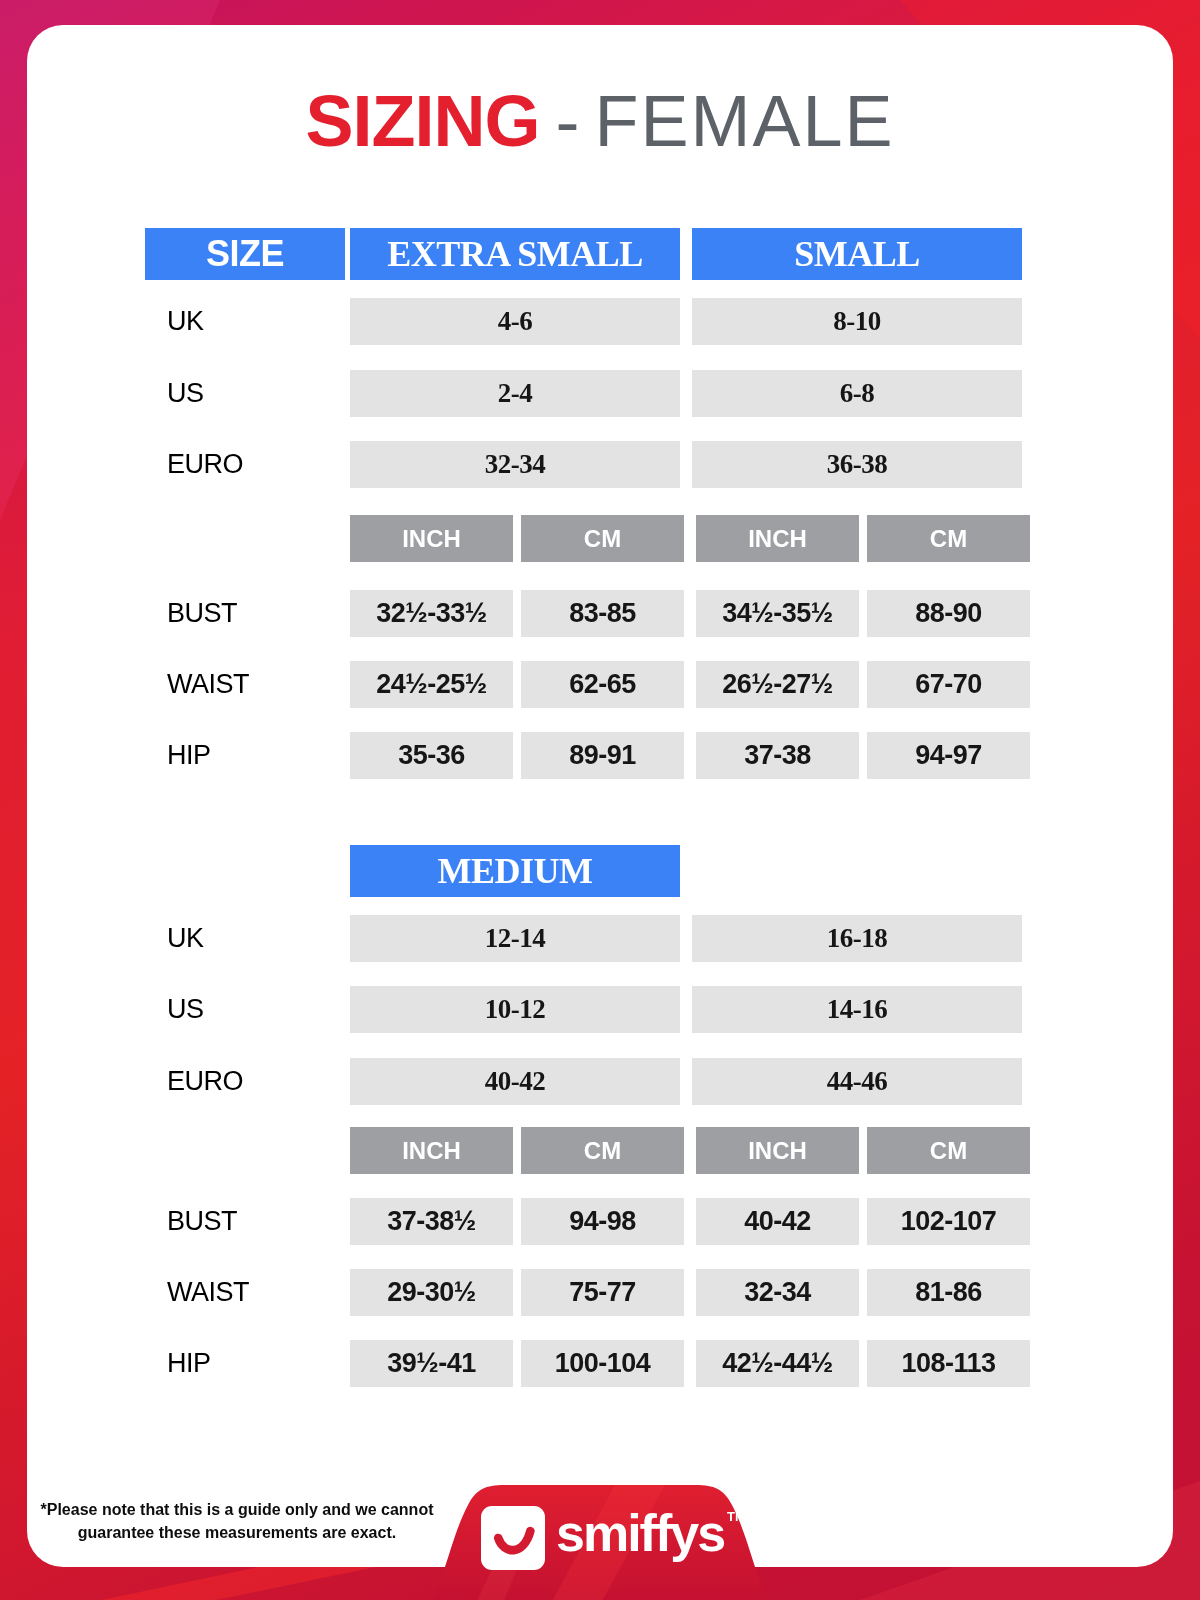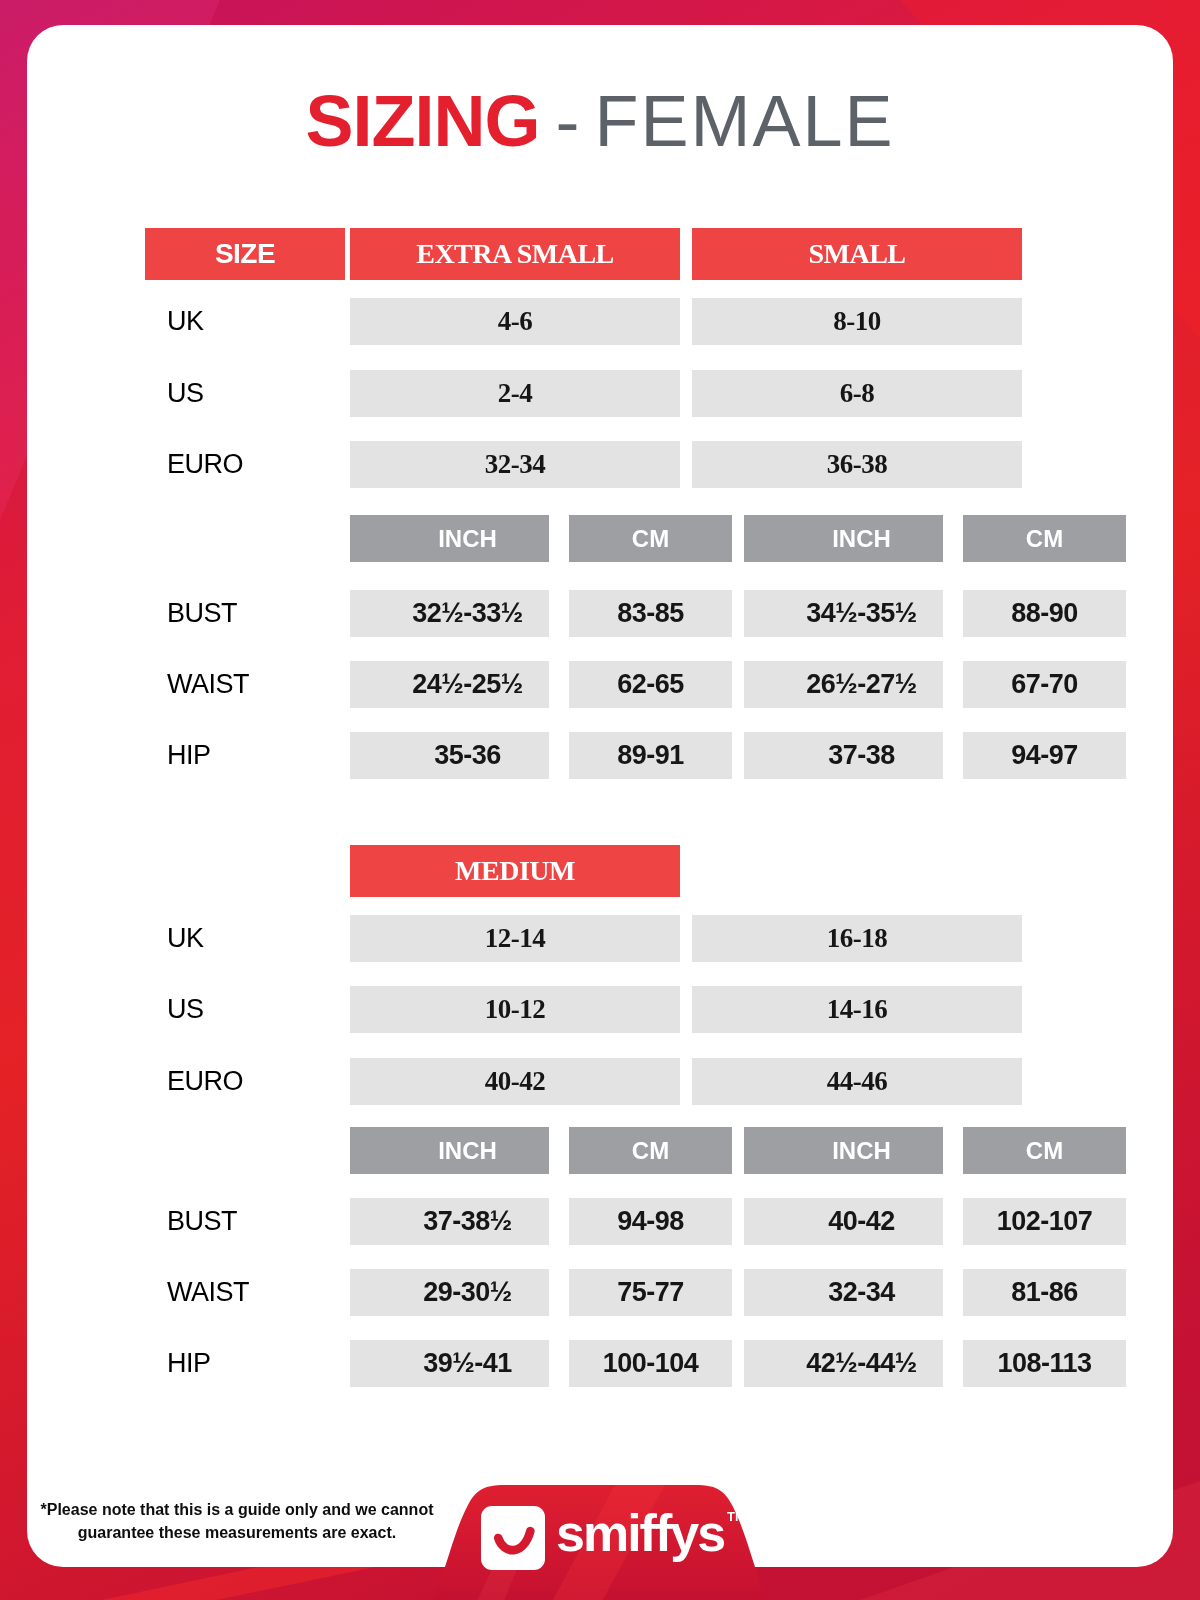--- a/index.html
+++ b/index.html
@@ -30,37 +30,37 @@
   .tgray{color:#5d6268;font-weight:400;letter-spacing:2px;}
 
   .row{position:absolute;left:118px;display:flex;height:47px;}
   .row.hdr{height:52px;}
   .lbl{
     width:205px;display:flex;align-items:center;
     color:#000000;font-weight:400;font-size:27px;letter-spacing:-.5px;
   }
   .lbl-pad{padding-left:22px;box-sizing:border-box;}
   .rhead{
-    background:#ef4444;color:#ffffff;font-weight:700;font-size:28px;
+    background:#3b82f6;color:#ffffff;font-weight:700;font-size:36px;
     display:flex;align-items:center;justify-content:center;letter-spacing:-.5px;
   }
   .rhead.sizebox{width:200px;margin-right:5px;}
   .spacer{width:205px;}
   .cell{
     background:#e3e3e4;color:#161616;font-weight:700;font-size:27px;
     display:flex;align-items:center;justify-content:center;letter-spacing:-.5px;
   }
   .unit{
     background:#9d9fa2;color:#ffffff;font-weight:700;font-size:24px;
     display:flex;align-items:center;justify-content:center;
   }
   .w-full{width:330px;font-family:Liberation Serif, serif;}
   .w-half{width:163px;}
   .g1{margin-right:12px;}
-  .h1{margin-right:20px;padding-left:36px;}
+  .h1{margin-right:8px;}
 
   .note{
     position:absolute;left:10px;top:1473px;width:400px;
     text-align:center;color:#0d0d0d;font-weight:700;font-size:16px;line-height:1.45;
   }
 
   .badge{position:absolute;left:420px;top:1475px;width:360px;height:130px;z-index:2;}
   .logomark{
     position:absolute;left:481px;top:1506px;width:64px;height:64px;
     background:#ffffff;border-radius:11px;z-index:3;

